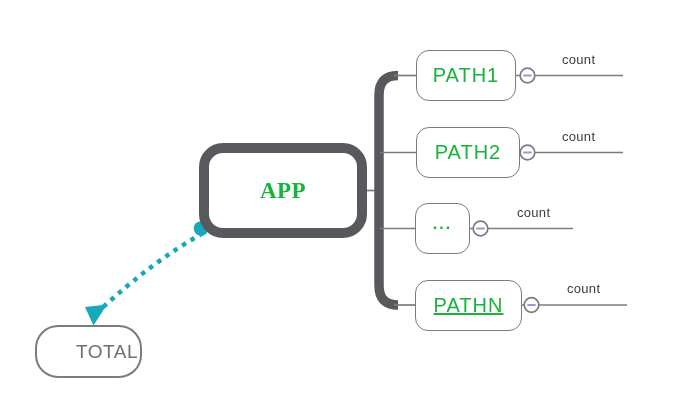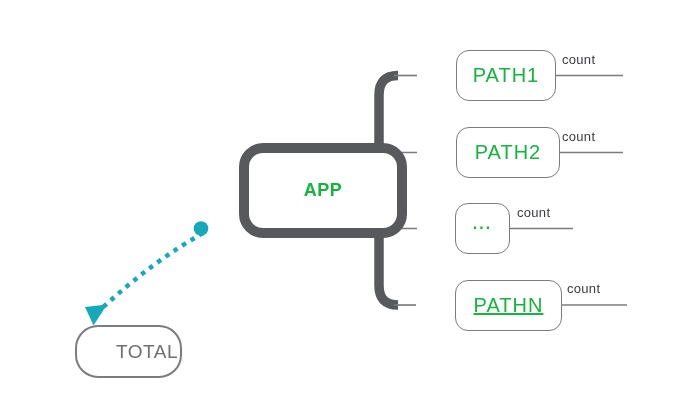--- a/index.html
+++ b/index.html
@@ -63,35 +63,35 @@
   .arrowhead {
     fill: var(--teal-accent);
   }
   .node {
     position: absolute;
     box-sizing: border-box;
     background: #ffffff;
     display: flex;
     align-items: center;
     justify-content: center;
-    margin-left: 40px;
   }
   .app-node {
     left: 199px;
     top: 143px;
     width: 168px;
     height: 95px;
     border: 10px solid var(--root-border-gray);
     border-radius: 24px;
   }
   .app-node .label {
     color: var(--branch-text-green);
-    font-size: 18px;
+    font-size: 23px;
     font-weight: bold;
     letter-spacing: 0.5px;
+    font-family: Liberation Serif, serif;
   }
   .path-node {
     border: 1.7px solid var(--line-gray);
     border-radius: 13px;
     color: var(--branch-text-green);
     font-size: 20px;
     font-weight: 500;
     letter-spacing: 1px;
   }
   .path1-node { left: 416px; top: 50px;    width: 100px; height: 51px; }

